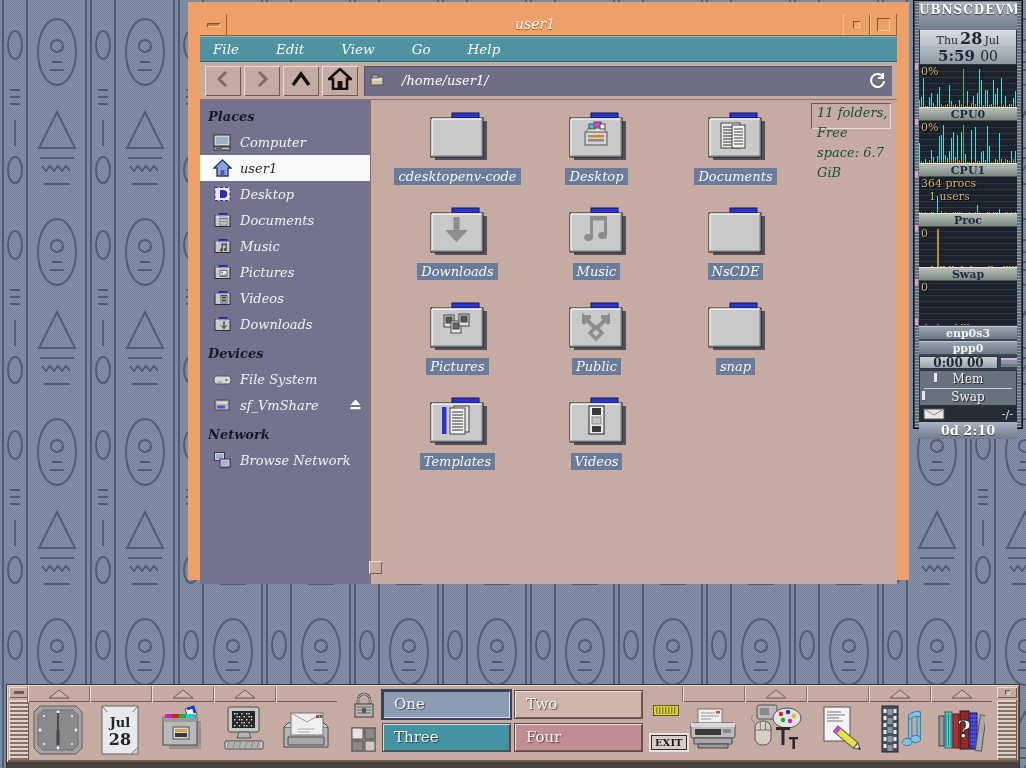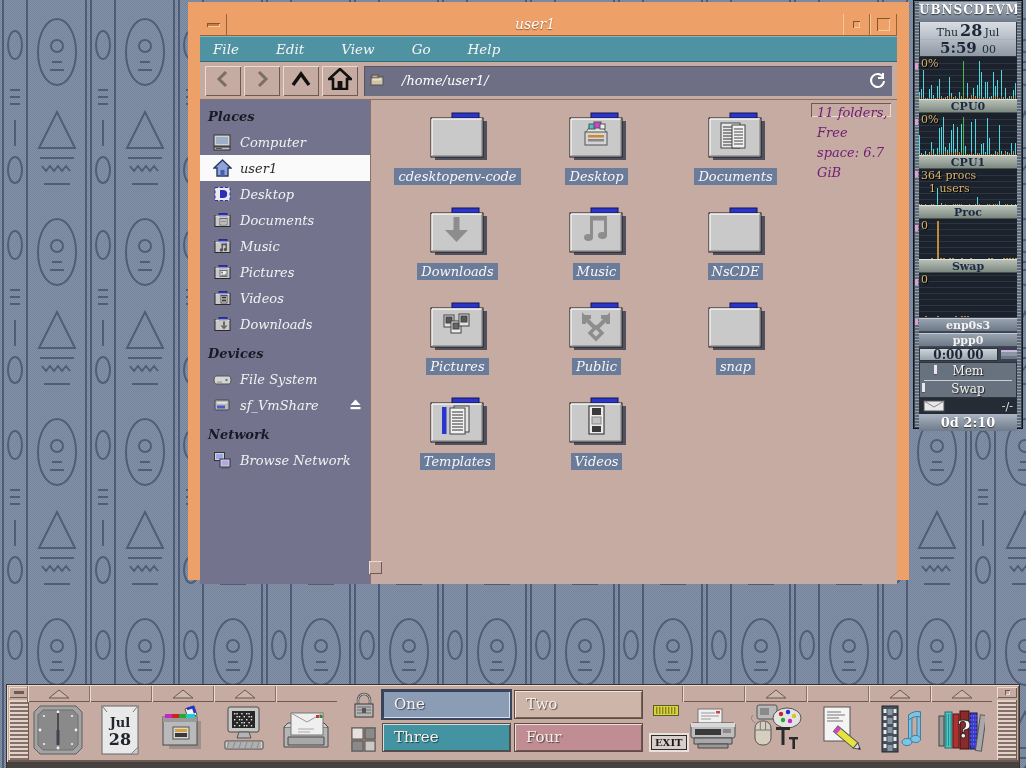--- a/index.html
+++ b/index.html
@@ -43,39 +43,39 @@
   .vdivider{width:10px;background:#c5aba2;position:relative;border-left:1px solid #8a7166;}
   .sash{position:absolute;left:-2px;bottom:10px;width:13px;height:13px;background:#c5aba2;
     box-shadow:inset 1px 1px 0 #ecd9cf,inset -1px -1px 0 #6e5a51;cursor:row-resize;}
   .rightcol{flex:1;display:flex;flex-direction:row;}
   .icon-grid{flex:1;display:grid;grid-template-columns:repeat(3,139px);grid-auto-rows:95px;
     padding:10px 0 0 8px;align-content:start;}
   .fi-cell{display:flex;flex-direction:column;align-items:center;cursor:pointer;}
   .fi-label{background:#6b7b9a;color:#f7f7f7;font-size:13px;line-height:17px;padding:0 4px;
     margin-top:2px;white-space:nowrap;}
   .statusbar{height:28px;background:#c5aba2;}
-  .status-field{margin:3px 6px;height:14px;line-height:20px;font-size:13px;color:#701a75;
+  .status-field{margin:3px 6px;height:26px;line-height:20px;font-size:13px;color:#14532d;
     padding-left:6px;box-shadow:inset 1px 1px 0 #6e5a51,inset -1px -1px 0 #ecd9cf;}
 
   
   #gkrellm{position:absolute;left:913px;top:0;width:110px;height:429px;z-index:1;
     background:#39424e;border:1px solid #10151c;padding:1px 5px;
     box-shadow:inset 0 1px 0 #707c8a;}
   #gkrellm::before,#gkrellm::after{content:"";position:absolute;top:1px;bottom:1px;width:4px;
     background:repeating-linear-gradient(0deg,#97a2b0 0 1px,#5f6a77 1px 3px);}
   #gkrellm::before{left:1px;} #gkrellm::after{right:1px;}
-  .gk-host{height:20px;background:linear-gradient(180deg,#aab4c2,#6f7b8a);color:#fff;
+  .gk-host{height:28px;background:linear-gradient(180deg,#aab4c2,#6f7b8a);color:#fff;
     font-weight:bold;font-size:12px;text-align:center;line-height:16px;letter-spacing:1px;
     text-shadow:0 1px 1px #333;}
   .gk-clock{background:linear-gradient(180deg,#d9dee3,#8f99a4);color:#1c2738;text-align:center;
     border:1px solid #2c343e;border-top:none;}
   .gk-date{height:17px;line-height:17px;font-size:11px;}
   .gk-date b{font-size:16px;font-weight:bold;margin:0 2px;}
   .gk-time{height:17px;line-height:16px;font-size:15px;font-weight:bold;border-top:1px solid #aab2ba;}
-  .gk-time small{font-size:11px;font-weight:normal;}
+  .gk-time small{font-size:14px;font-weight:normal;}
   .gk-chart{position:relative;background:#1b222c;}
   .gk-chart svg{display:block;}
   .gk-load{position:absolute;left:2px;top:0;color:#d9b06a;font-size:11px;text-shadow:1px 1px 0 #000;}
   .gk-proc-txt{position:absolute;left:2px;top:0;color:#d9b06a;font-size:11px;line-height:13px;text-shadow:1px 1px 0 #000;}
   .gk-btn{height:14px;background:linear-gradient(180deg,#b7c0b8,#7d8980);border-top:1px solid #dde4dd;
     border-bottom:1px solid #47524a;color:#1c2a44;font-weight:bold;font-size:11px;text-align:center;
     line-height:13px;cursor:pointer;}
   .gk-net{height:14px;background:linear-gradient(180deg,#98a3b0,#6e7987);border-top:1px solid #c3ccd6;
     border-bottom:1px solid #3f4854;color:#f2f2f2;font-size:11px;font-weight:bold;text-align:center;
     line-height:13px;cursor:pointer;}

